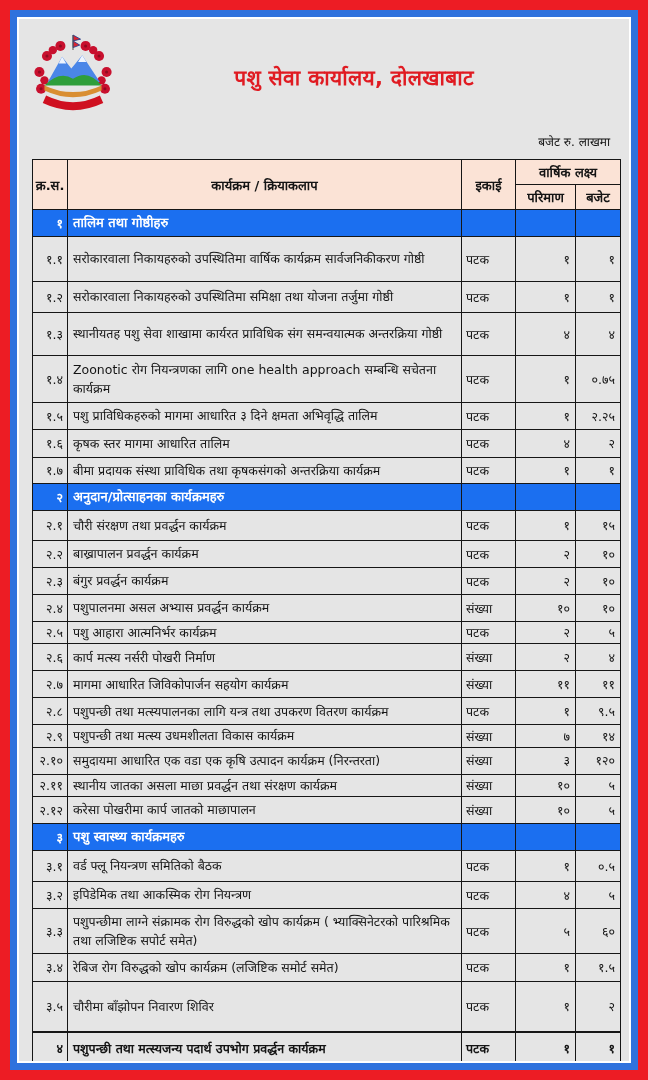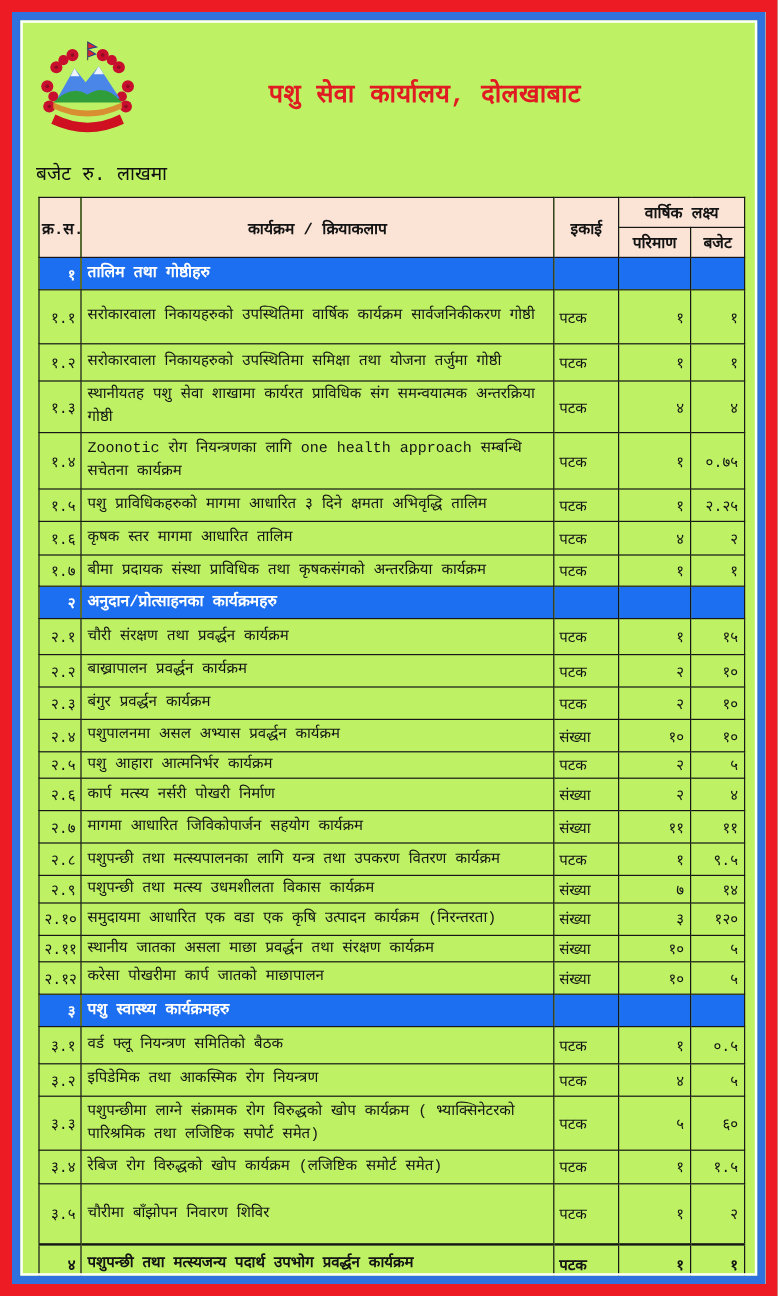--- a/index.html
+++ b/index.html
@@ -6,28 +6,28 @@
   .page{
     width:648px;height:1080px;box-sizing:border-box;
     background:#fff;border:10px solid var(--frame-red,#ed1c24);
     font-family:"DejaVu Sans",sans-serif;color:#141414;
     margin:0 auto;overflow:hidden;
   }
   .inner{
     box-sizing:border-box;width:100%;height:100%;
     border:7px solid var(--frame-blue,#2f72dd);
     outline:2px solid #ffffff;outline-offset:-9px;
-    background:#bef264;padding:12px 13px 6px 13px;overflow:hidden;font-family:Liberation Mono, monospace;
+    background:#e5e5e5;padding:12px 13px 6px 13px;overflow:hidden;
   }
   .header{display:flex;align-items:center;min-height:96px;}
   .logo{width:86px;flex:0 0 86px;display:flex;align-items:center;justify-content:center;}
   .titles{flex:1;text-align:center;padding-right:26px;}
   .t1{font-size:21px;font-weight:bold;color:var(--title-red,#e01b22);letter-spacing:.3px;}
   .t2{font-size:20px;font-weight:bold;color:var(--title-red,#e01b22);margin-top:9px;letter-spacing:.2px;}
-  .budget-note{text-align:left;font-size:16px;margin:8px 8px 9px 0;color:#111;}
+  .budget-note{text-align:right;font-size:12px;margin:8px 8px 9px 0;color:#111;}
   table{border-collapse:collapse;table-layout:fixed;width:588px;margin-left:2px;}
   col.c1{width:35px;}col.c2{width:394px;}col.c3{width:54px;}col.c4{width:60px;}col.c5{width:45px;}
   th,td{border:1.6px solid #161616;padding:1px 4px;font-size:12.5px;vertical-align:middle;
         overflow:hidden;}
   thead th{background:var(--head-bg,#fbe3d6);font-weight:bold;text-align:center;font-size:13px;padding:3px 2px;}
   td.sn{text-align:right;padding-right:4px;white-space:nowrap;}
   td.prog{text-align:left;line-height:1.55;padding-left:5px;}
   td.unit{text-align:left;padding-left:4px;}
   td.qty,td.budget{text-align:right;padding-right:5px;}
   tr.section td{background:var(--section-blue,#1b6ff0);color:#fff;font-weight:bold;}

